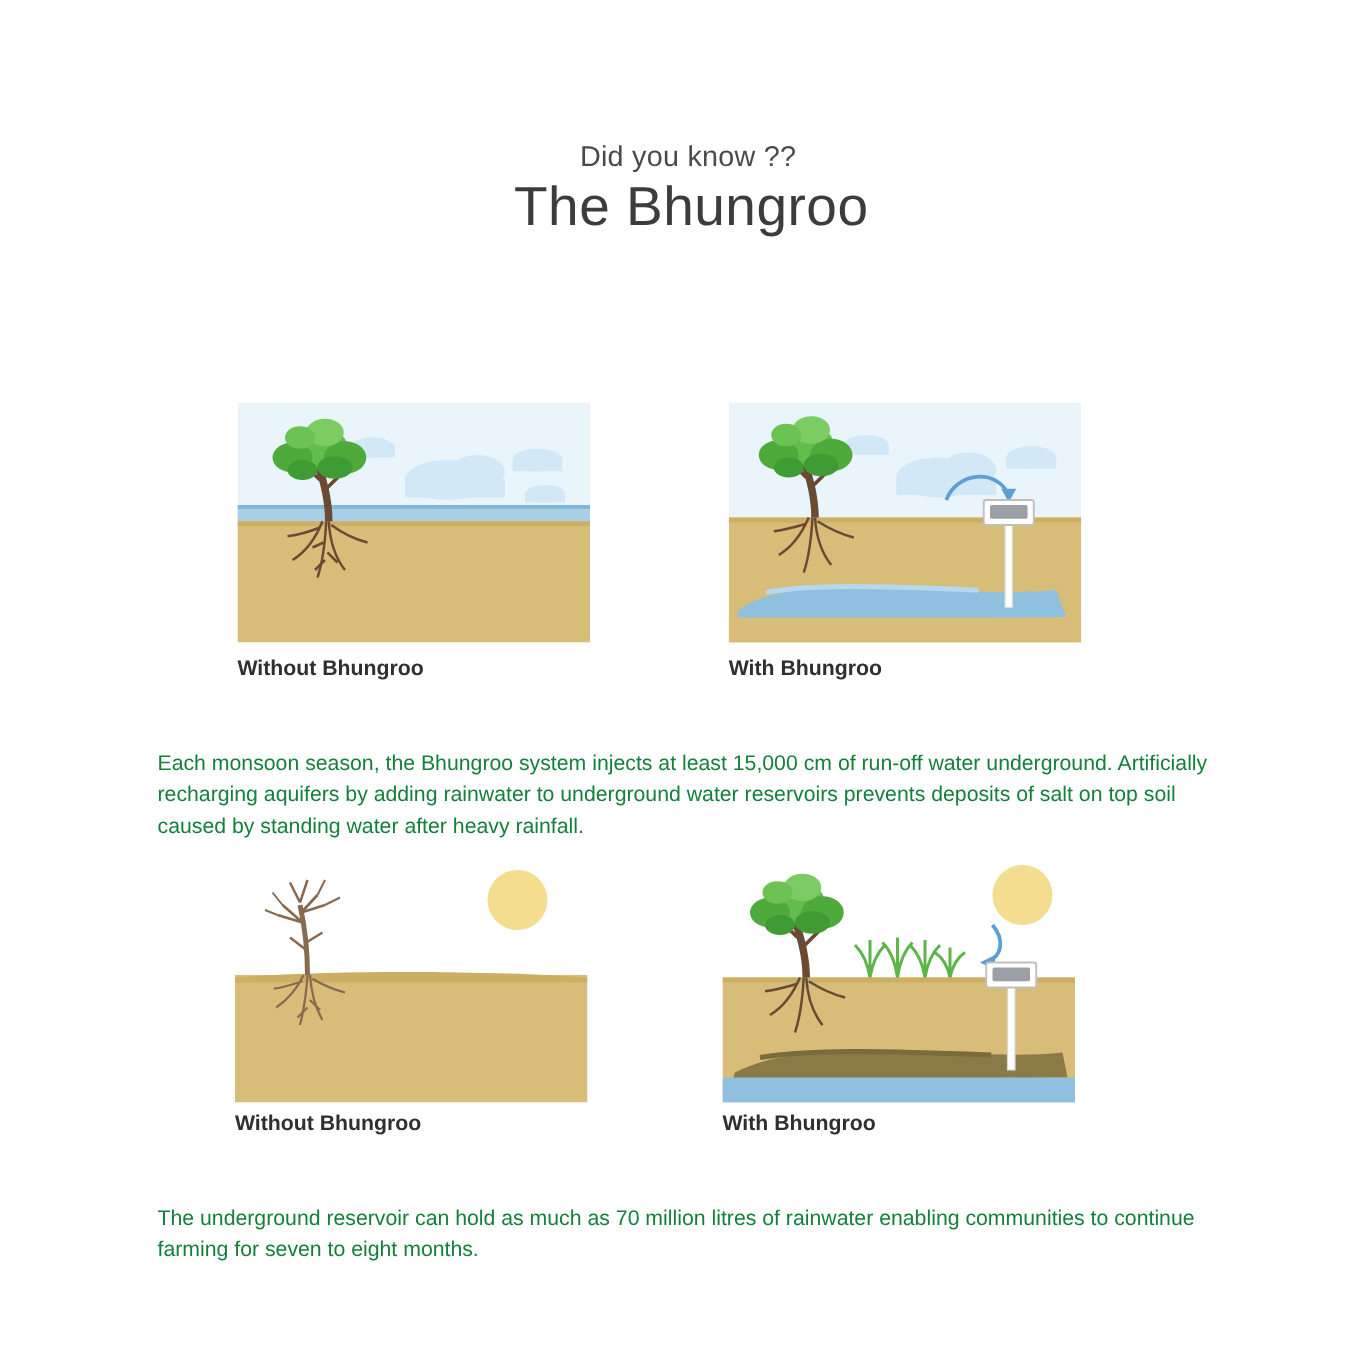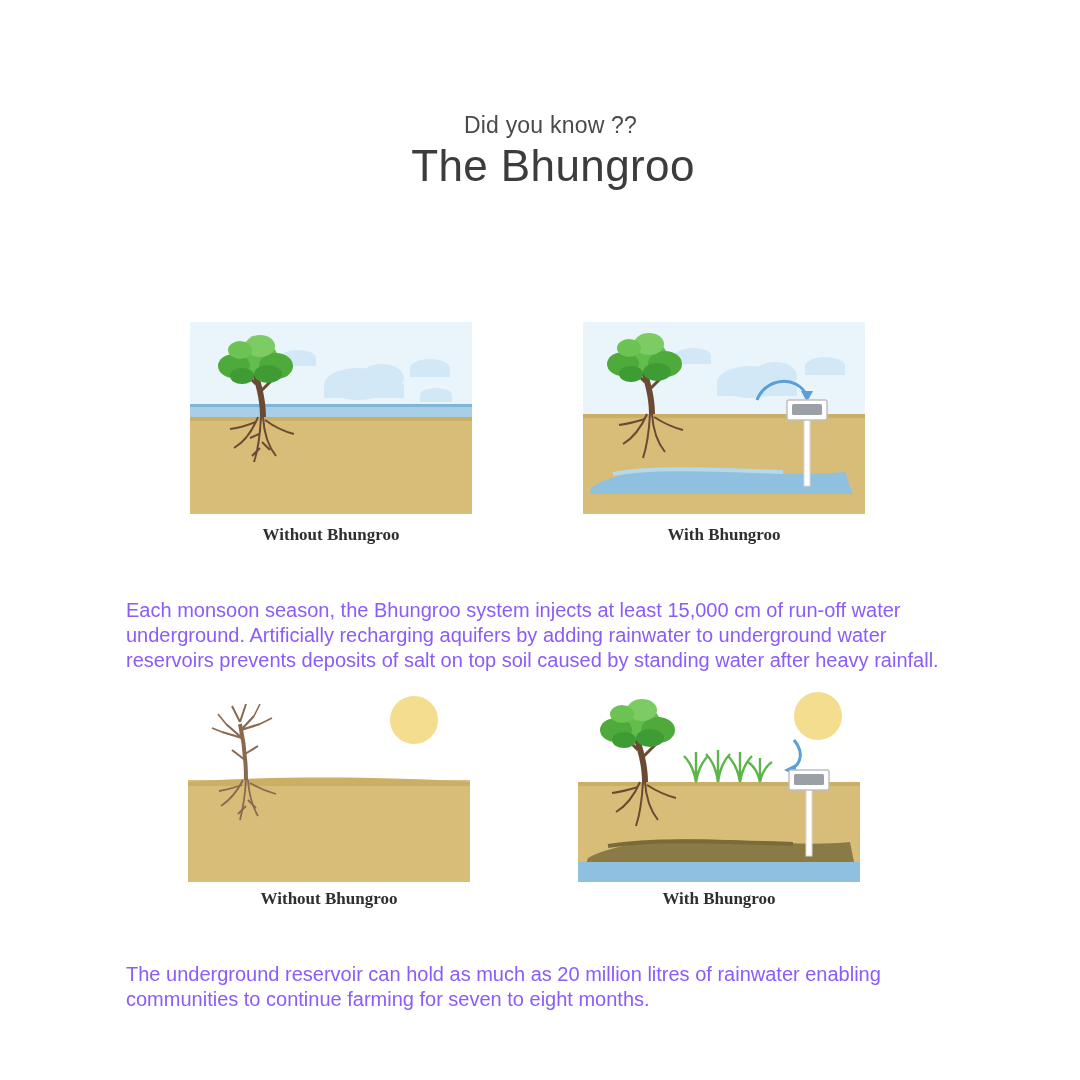--- a/index.html
+++ b/index.html
@@ -46,43 +46,41 @@
     padding-left: 26px;
   }
 
   
   .panel {
     position: absolute;
   }
   .panel-caption {
     position: absolute;
     width: 100%;
-    text-align: center;
     font-size: 17px;
     font-weight: 700;
     color: #2f2f2f;
-    font-family: Liberation Serif, serif;
   }
 
   .row1-left  { left: 190px; top: 322px;  width: 282px; height: 192px; }
   .row1-right { left: 583px; top: 322px;  width: 282px; height: 192px; }
   .row2-left  { left: 188px; top: 690px;  width: 282px; height: 192px; }
   .row2-right { left: 578px; top: 690px;  width: 282px; height: 192px; }
 
   .cap-r1l { left: 190px; top: 525px; width: 282px; }
   .cap-r1r { left: 583px; top: 525px; width: 282px; }
   .cap-r2l { left: 188px; top: 889px; width: 282px; }
   .cap-r2r { left: 578px; top: 889px; width: 282px; }
 
   
   .para {
     position: absolute;
-    font-size: 20px;
+    font-size: 17px;
     line-height: 25px;
-    color: #8b5cf6;
+    color: #15803d;
     margin-top: 30px;
   }
   .para-1 { left: 126px; top: 568px; width: 850px; }
   .para-2 { left: 126px; top: 932px; width: 840px; }
 
   svg { display: block; }
 </style>
 </head>
 <body>
 
@@ -279,15 +277,15 @@
         <rect x="228" y="98" width="6" height="68" fill="#ffffff" stroke="#d7d7d7" stroke-width="1"></rect>
       </g>
       <g>
         <rect x="211" y="80" width="40" height="20" rx="2" fill="#ffffff" stroke="#bfbfbf" stroke-width="1.5"></rect>
         <rect x="216" y="84" width="30" height="11" rx="1.5" fill="#9aa0a6"></rect>
       </g>
     </svg>
   </div>
   <div class="panel-caption cap-r2r">With Bhungroo</div>
 
-  <p class="para para-2">The underground reservoir can hold as much as 20 million litres of rainwater enabling communities to continue farming for seven to eight months.</p>
+  <p class="para para-2">The underground reservoir can hold as much as 70 million litres of rainwater enabling communities to continue farming for seven to eight months.</p>
 
 </div>
 
 </body></html>

